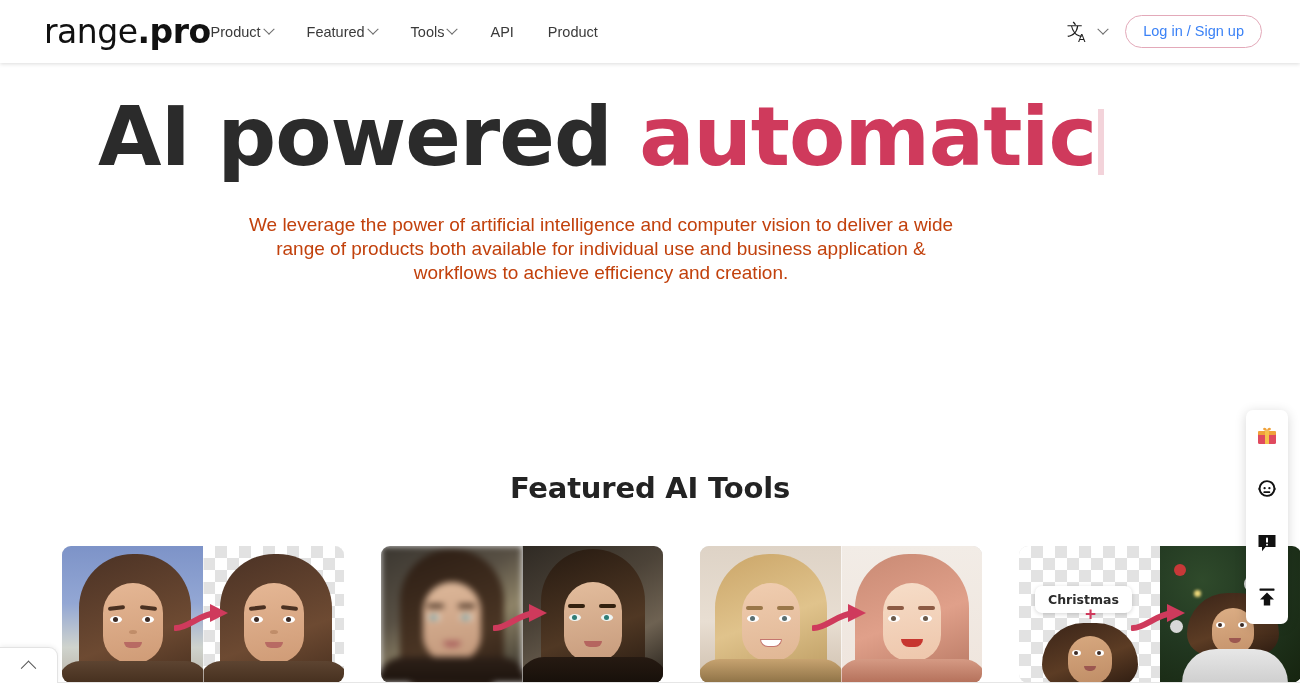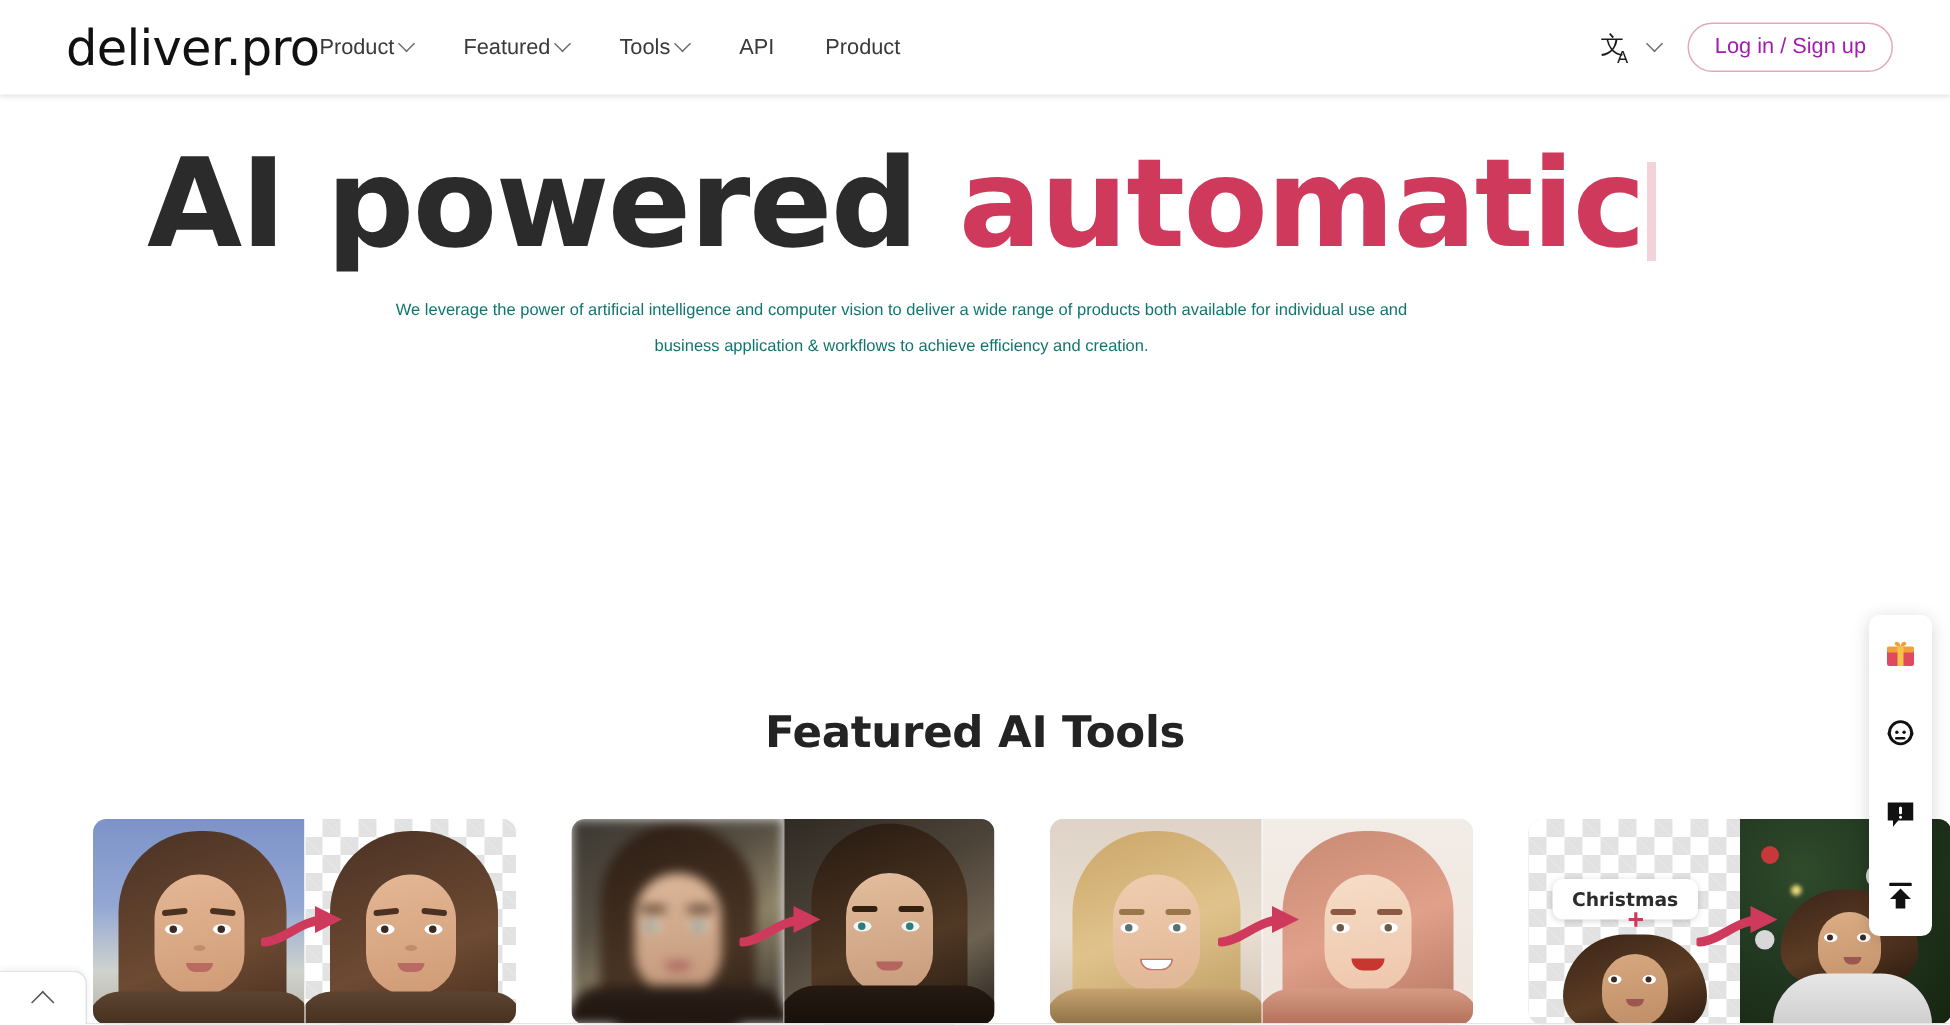--- a/index.html
+++ b/index.html
@@ -30,21 +30,21 @@
     margin-left: 44px;
     font-size: 33px;
     font-weight: 400;
     letter-spacing: -0.5px;
     color: #111111;
     font-family: "DejaVu Sans", sans-serif;
     white-space: nowrap;
     cursor: pointer;
     line-height: 1;
   }
-  .logo .dotp { font-weight: 400; }
+  .logo .dotp { font-weight: 700; }
   .nav {
     display: flex; align-items: center;
     gap: 34px;
   }
   .nav-item {
     display: flex; align-items: center; gap: 4px;
     font-size: 14.5px;
     color: #3a3a3a;
     cursor: pointer;
     white-space: nowrap;
@@ -68,21 +68,21 @@
     cursor: pointer;
   }
   .lang-glyph {
     position: relative;
     width: 27px; height: 26px;
     display: block;
   }
   .btn-login {
     border: 1px solid #e3a9b9;
     border-radius: 18px;
-    color: #a21caf;
+    color: #3b82f6;
     font-size: 14.5px;
     padding: 8px 17px 9px;
     background: #ffffff;
     cursor: pointer;
     white-space: nowrap;
     line-height: 1;
     font-family: "Liberation Sans", sans-serif;
   }
 
   
@@ -102,25 +102,25 @@
   }
   .accent { color: #cf3a5c; }
   .type-caret {
     display: inline-block;
     width: 6px; height: 66px;
     background: #f3d3da;
     vertical-align: -10px;
     margin-left: 2px;
   }
   .hero-sub {
-    margin: 18px auto 0;
+    margin: 36px auto 0;
     width: 712px;
-    font-size: 11px;
+    font-size: 19px;
     line-height: 24.2px;
-    color: #0f766e;
+    color: #c2410c;
   }
 
   
   .section-title {
     position: absolute;
     top: 471px; left: 0; width: 1300px;
     text-align: center;
     font-family: "DejaVu Sans", sans-serif;
     font-weight: 700;
     font-size: 29px;
@@ -289,21 +289,21 @@
   }
 </style>
 </head>
 <body>
 
 <div id="page">
 
   <div class="header">
 
     <div class="logo">
-      <span>deliver</span><span class="dotp">.pro</span>
+      <span>range</span><span class="dotp">.pro</span>
     </div>
 
     <div class="nav">
       <div class="nav-item">
         <span>Product</span>
         <i class="caret"></i>
       </div>
       <div class="nav-item">
         <span>Featured</span>
         <i class="caret"></i>

